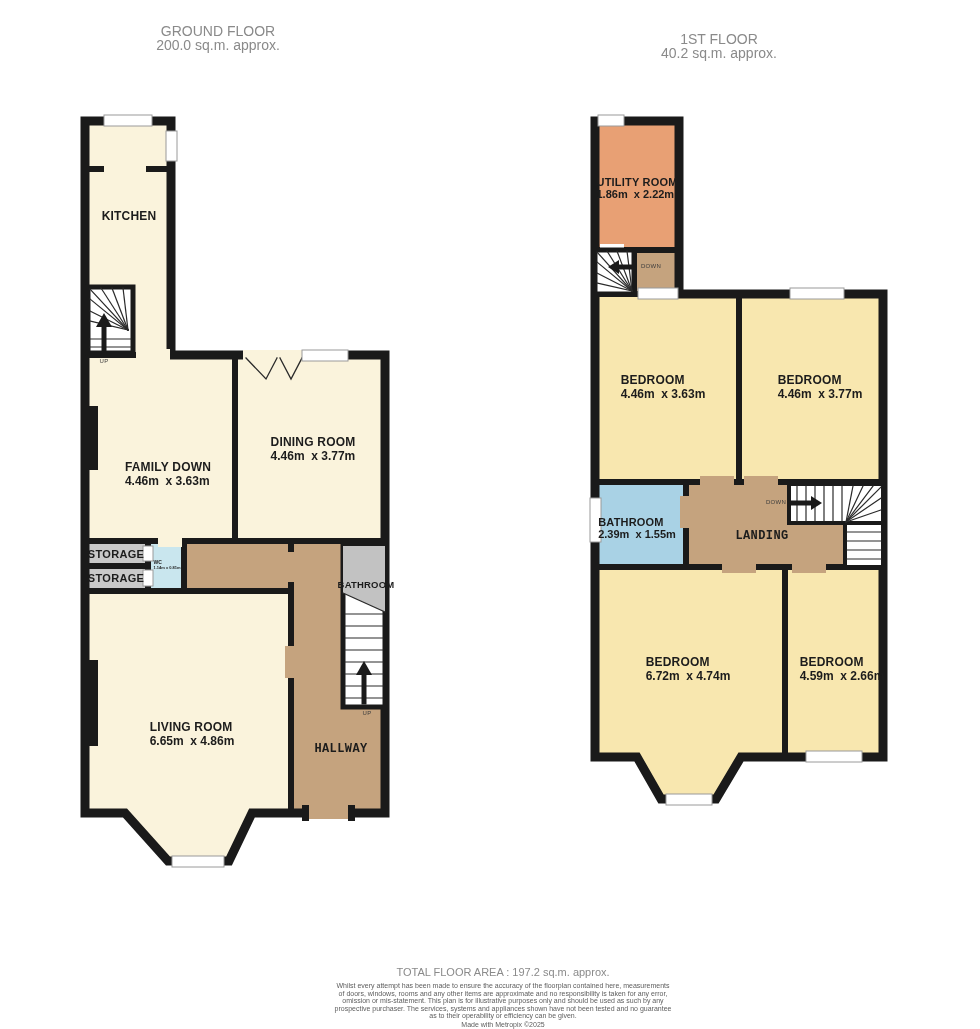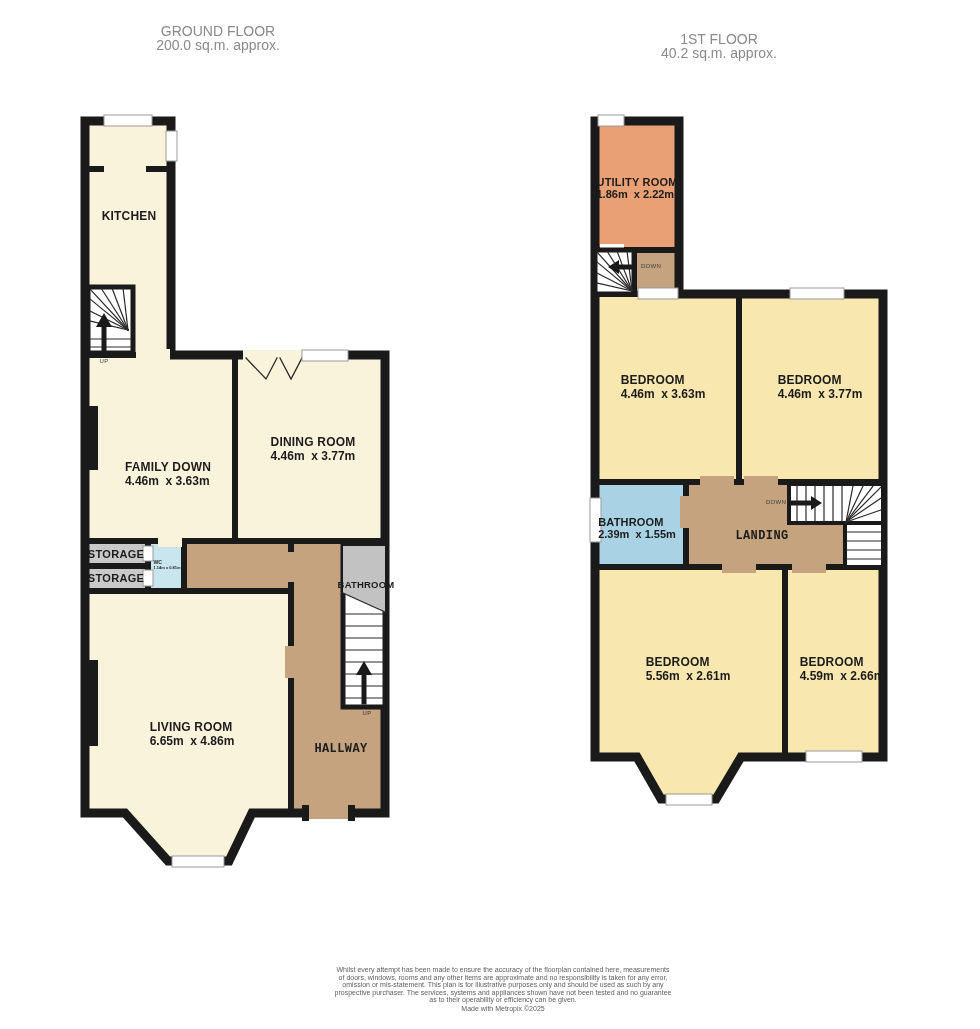--- a/index.html
+++ b/index.html
@@ -234,28 +234,29 @@
   <div class="lbl small" style="left:637px;top:528px">
     <div class="nm">BATHROOM</div>
     <div class="dims">2.39m  x 1.55m</div>
   </div>
   <div class="lbl big" style="left:762px;top:536px">
     <div class="nm">LANDING</div>
   </div>
   <div class="updown" style="left:776px;top:502px">DOWN</div>
   <div class="lbl" style="left:688px;top:669px">
     <div class="nm">BEDROOM</div>
-    <div class="dims">5.56m  x 2.61m</div>
+    <div class="dims">6.72m  x 4.74m</div>
   </div>
   <div class="lbl" style="left:842px;top:669px">
     <div class="nm">BEDROOM</div>
     <div class="dims">4.59m  x 2.66m</div>
   </div>
 
   <div class="footer">
+    <div class="total">TOTAL FLOOR AREA : 197.2 sq.m. approx.</div>
     <div class="disc">
       <div>Whilst every attempt has been made to ensure the accuracy of the floorplan contained here, measurements</div>
       <div>of doors, windows, rooms and any other items are approximate and no responsibility is taken for any error,</div>
       <div>omission or mis-statement. This plan is for illustrative purposes only and should be used as such by any</div>
       <div>prospective purchaser. The services, systems and appliances shown have not been tested and no guarantee</div>
       <div>as to their operability or efficiency can be given.</div>
     </div>
     <div class="made">Made with Metropix ©2025</div>
   </div>
 

